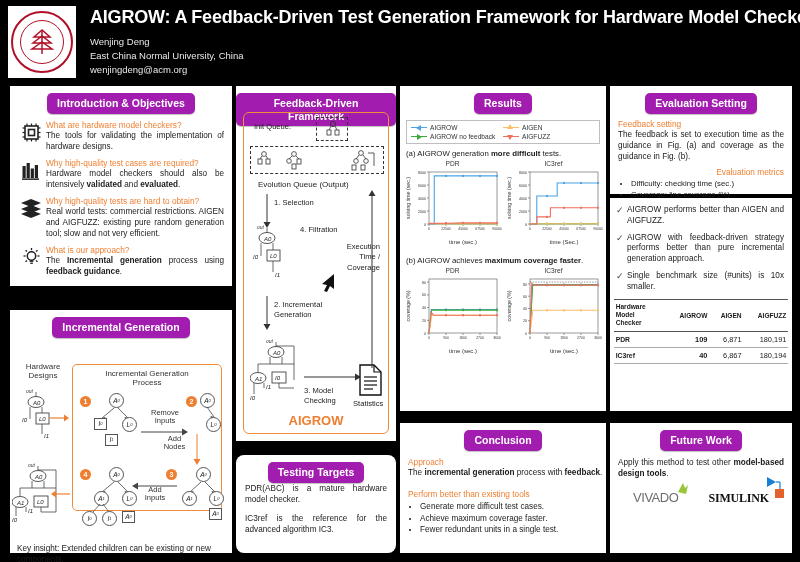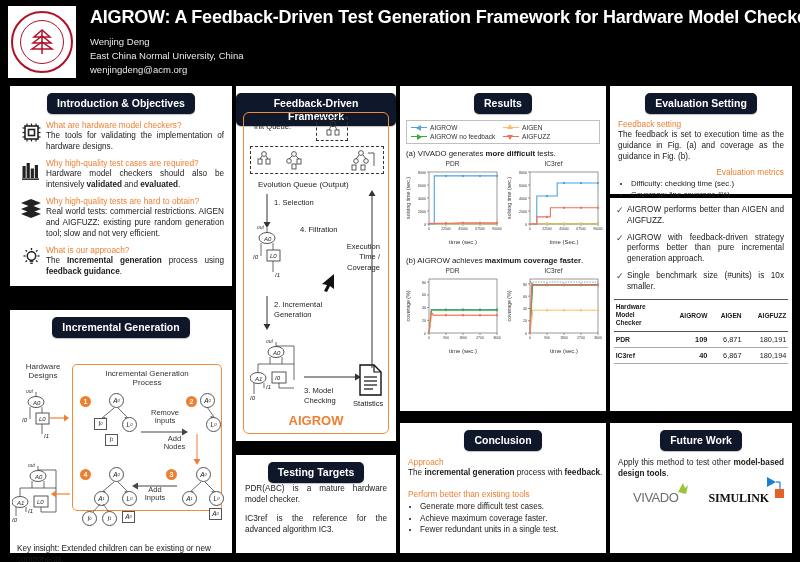--- a/index.html
+++ b/index.html
@@ -35,21 +35,21 @@
     font-size: 18px; font-weight: bold; letter-spacing: -0.2px; color: #fff;
     white-space: nowrap;
   }
   .author-line { font-size: 9.5px; color: #e8e8e8; margin-top: 7px; line-height: 1.45; }
   .keywords { color: #fff; font-size: 9px; text-align: right; line-height: 1.5;
     padding-right: 8px; white-space: nowrap; }
 
   
   .panel { position: absolute; background: #fff; }
   .sect-title {
-    background: #0f172a; color: #fff; font-weight: bold; font-size: 10.5px;
+    background: #a21caf; color: #fff; font-weight: bold; font-size: 10.5px;
     border-radius: 5px; text-align: center; padding: 4px 10px;
     margin: 7px auto 0; display: table; line-height: 1.2;
     box-shadow: 0 1px 1px rgba(0,0,0,.25);
   }
   .body-txt { font-size: 8.2px; color: #1a1a1a; line-height: 1.35; text-align: justify; }
   .hl-orange { color: #ee7f30; font-size: 8.3px; font-weight: normal; }
   .b { font-weight: bold; }
 
   
   #panel-intro { left: 10px; top: 86px; width: 222px; height: 200px; }
@@ -82,21 +82,21 @@
   .key-insight { font-size: 8.2px; color: #1a1a1a; padding: 0 7px; line-height: 1.35; }
 
   
   #panel-fw { left: 236px; top: 86px; width: 160px; height: 355px; }
   .fw-box { position: absolute; left: 7px; top: 26px; width: 146px; height: 322px;
     border: 1.2px solid #f08c3c; border-radius: 6px; }
   .fw-lbl { position: absolute; font-size: 7.6px; color: #222; line-height: 1.2; }
   .dash-box { position: absolute; border: 1.1px dashed #333; }
 
   
-  #panel-tt { left: 236px; top: 455px; width: 160px; height: 98px; }
+  #panel-tt { left: 236px; top: 455px; width: 160px; height: 98px; border-radius: 8px; }
 
   
   #panel-res { left: 400px; top: 86px; width: 206px; height: 325px; }
   .legend-box {
     margin: 6px 6px 0 6px; border: 1px solid #bfbfbf; padding: 3px 4px;
     display: grid; grid-template-columns: 1fr 1fr; row-gap: 2px;
   }
   .legend-item { display: flex; align-items: center; font-size: 6.6px; color: #333; }
   .lg-mark { width: 16px; height: 7px; flex: none; margin-right: 3px; position: relative; }
   .lg-mark i { position:absolute; left:0; top:3px; width:16px; height:1.6px; display:block; }
@@ -538,21 +538,21 @@
       <div class="legend-item">
         <span class="lg-mark">
           <i style="background:#f07060"></i>
             <b style="border-left:3.5px solid transparent;border-right:3.5px solid transparent;border-top:5px solid #f07060;left:4px;top:2px"></b>
         </span>
           <span>AIGFUZZ</span>
       </div>
     </div>
 
     <div class="cap">
-      <span>(a) VIVADO generates </span><span class="b">more difficult</span><span> tests.</span>
+      <span>(a) AIGROW generation </span><span class="b">more difficult</span><span> tests.</span>
     </div>
 
     <div class="charts-row" style="margin-top:2px;">
       <div class="chart-cell">
         <div class="chart-title">PDR</div>
         <svg width="99" height="78" viewBox="0 0 99 78" id="c0">
             <rect x="26" y="4" width="68" height="52" fill="none" stroke="#555" stroke-width="0.6"></rect>
             <line x1="24" y1="56" x2="26" y2="56" stroke="#555" stroke-width="0.6"></line>
             <text x="23" y="57.6" font-size="3.6" text-anchor="end" fill="#333" font-family="&quot;Liberation Sans&quot;,sans-serif">0</text>
             <line x1="24" y1="43" x2="26" y2="43" stroke="#555" stroke-width="0.6"></line>

